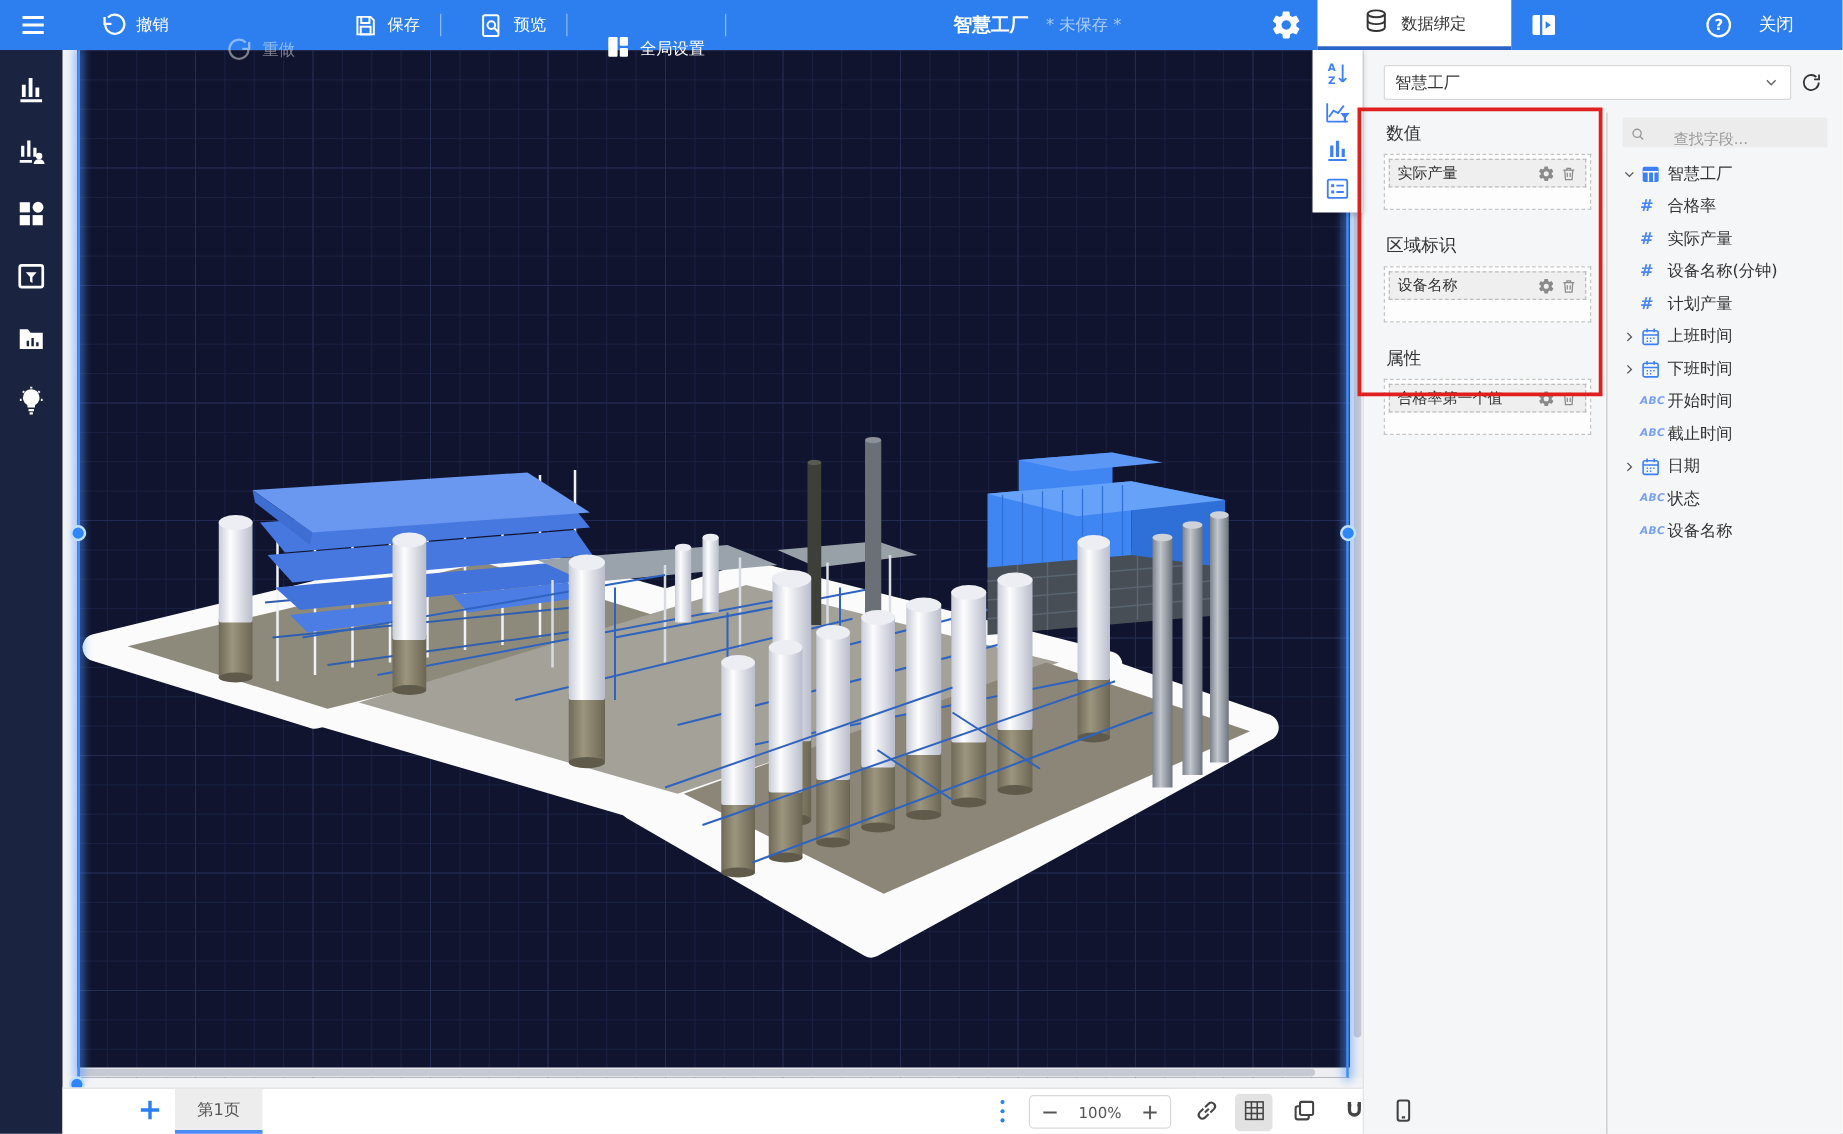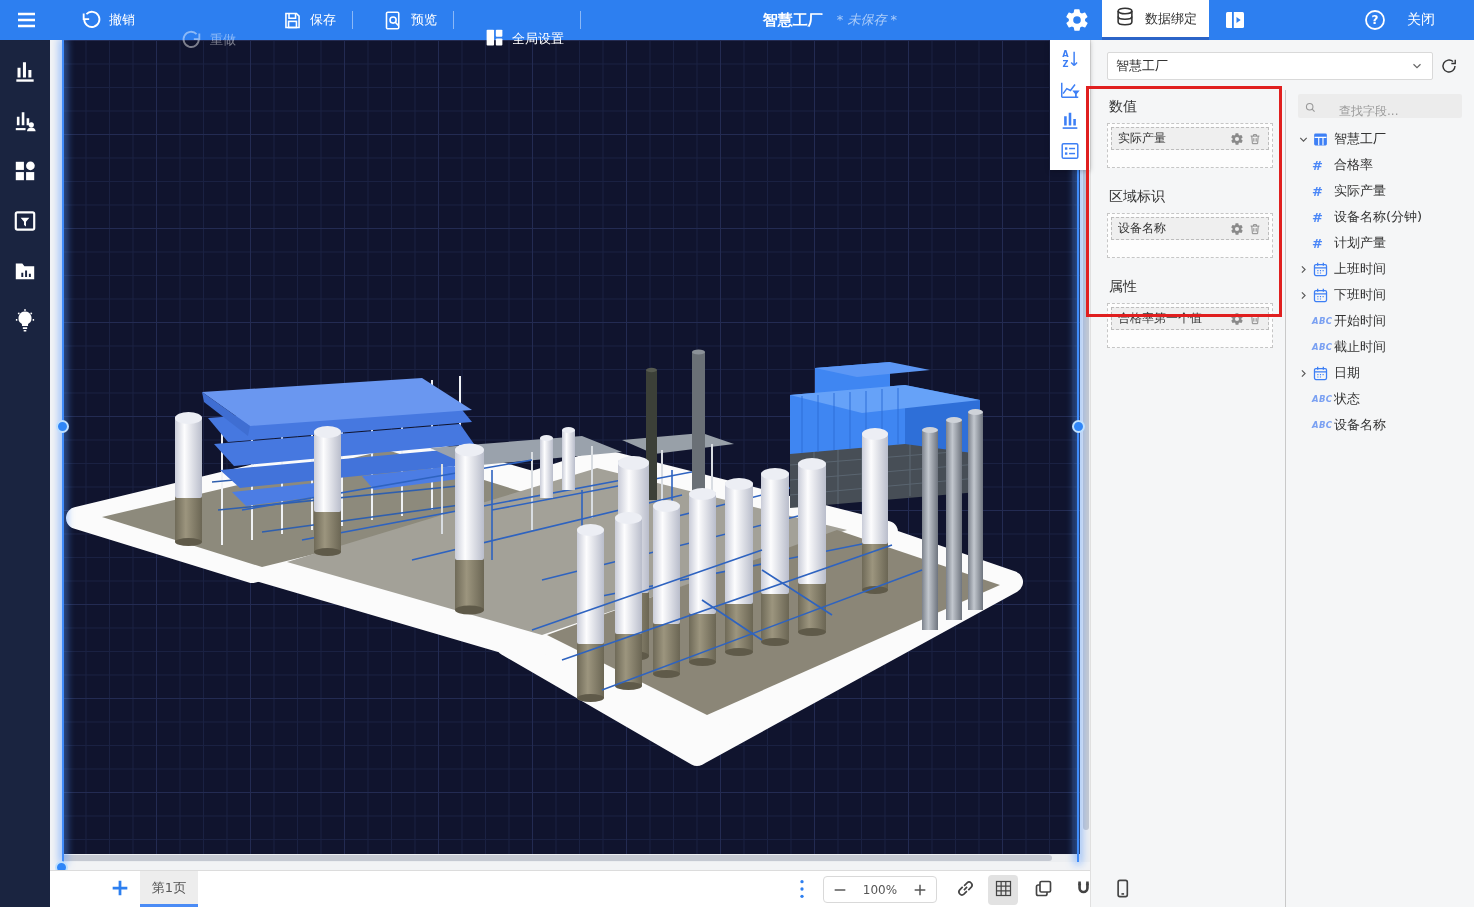--- a/index.html
+++ b/index.html
@@ -10,24 +10,24 @@
   #topbar { position:absolute; left:0; top:0; width:1474px; height:40px;
     background:#2d7ff0; display:flex; align-items:center; color:#fff; z-index:50; }
   .tb-btn { display:flex; align-items:center; gap:7px; height:56px; padding:0 10px;
     cursor:pointer; font-size:13px; white-space:nowrap; }
   .tb-btn svg { display:block; }
   .tb-sep { width:1px; height:18px; background:rgba(255,255,255,.45); margin:0 6px; }
   .disabled { opacity:.45; }
   #tb-title { position:absolute; left:700px; top:0; width:260px; height:40px;
     display:flex; align-items:center; justify-content:center; gap:14px; }
   #tb-title .t { font-weight:bold; font-size:15px; }
-  #tb-title .u { font-style:italic; font-size:13px; color:rgba(255,255,255,.6); }
+  #tb-title .u { font-size:13px; color:rgba(255,255,255,.6); }
   #tb-right { position:absolute; right:0; top:0; height:40px; display:flex; align-items:center; }
   .tab-active { height:40px; background:#fff; color:#333; display:flex; align-items:center;
-    gap:9px; padding:0 12px; font-size:13px; border-bottom:3px solid #2b64c8; cursor:pointer; }
+    gap:9px; padding:0 36px; font-size:13px; border-bottom:3px solid #2b64c8; cursor:pointer; }
 
   
   #sidebar { position:absolute; left:0; top:40px; width:50px; height:867px; background:#1a2440; z-index:40; }
   .sb-item { width:50px; height:50px; display:flex; align-items:center; justify-content:center;
     color:#fff; cursor:pointer; }
 
   
   #canvas-wrap { position:absolute; left:50px; top:40px; width:1040px; height:830px; background:#f2f3f5; }
   #canvas { position:absolute; left:12px; top:0; width:1018px; height:822px;
     background-color:#10142e;
@@ -50,21 +50,21 @@
   #mini-toolbar { position:absolute; left:1050px; top:40px; width:40px; height:130px;
     background:#fff; box-shadow:0 1px 5px rgba(0,0,0,.25); z-index:45;
     display:flex; flex-direction:column; align-items:center; justify-content:space-around; padding:4px 0; }
   #mini-toolbar .mt { color:#3d7ff5; cursor:pointer; display:flex; }
 
   
   #bottombar { position:absolute; left:50px; top:870px; width:1040px; height:37px;
     background:#fff; border-top:1px solid #dcdcdc; z-index:40; }
   #page-add { position:absolute; left:56px; top:5px; width:28px; height:28px; display:flex;
     align-items:center; justify-content:center; color:#2d7ff0; cursor:pointer; }
-  #page-tab { position:absolute; left:90px; top:0; width:58px; height:36px; background:#ededed;
+  #page-tab { position:absolute; left:90px; top:0; width:70px; height:36px; background:#ededed;
     border-bottom:3px solid #4a8bf5; display:flex; align-items:center; justify-content:center;
     font-size:13px; color:#555; cursor:pointer; }
   #more-dots { position:absolute; left:744px; top:6px; width:16px; height:24px; display:flex;
     align-items:center; justify-content:center; color:#2d7ff0; cursor:pointer; }
   #zoom-group { position:absolute; left:773px; top:5px; width:114px; height:27px;
     border:1px solid #d9d9d9; border-radius:4px; display:flex; align-items:center;
     justify-content:space-between; padding:0 8px; color:#444; }
   #zoom-group .zbtn { cursor:pointer; display:flex; }
   #zoom-level { font-size:12px; color:#555; }
   .bb-icon { position:absolute; top:4px; width:30px; height:30px; display:flex; align-items:center;

